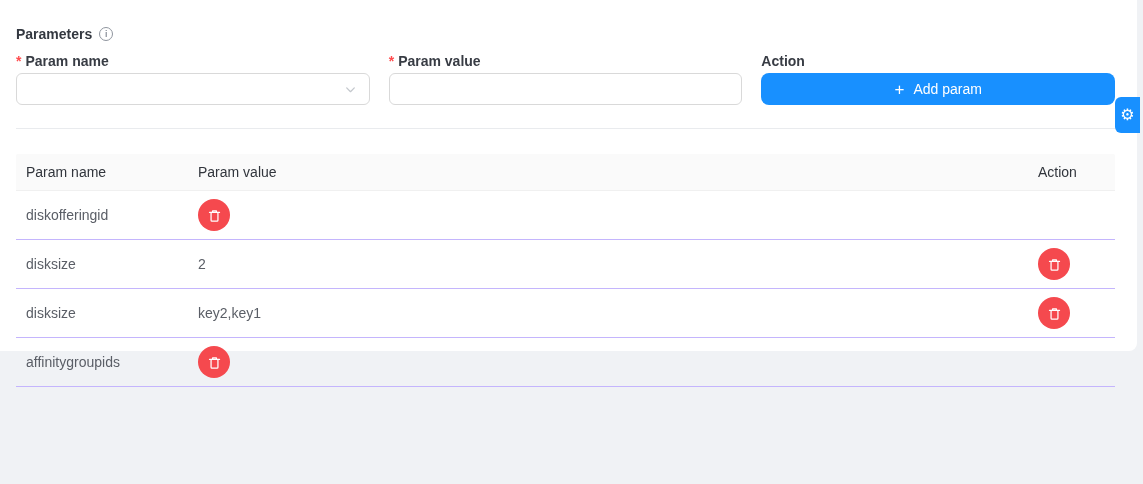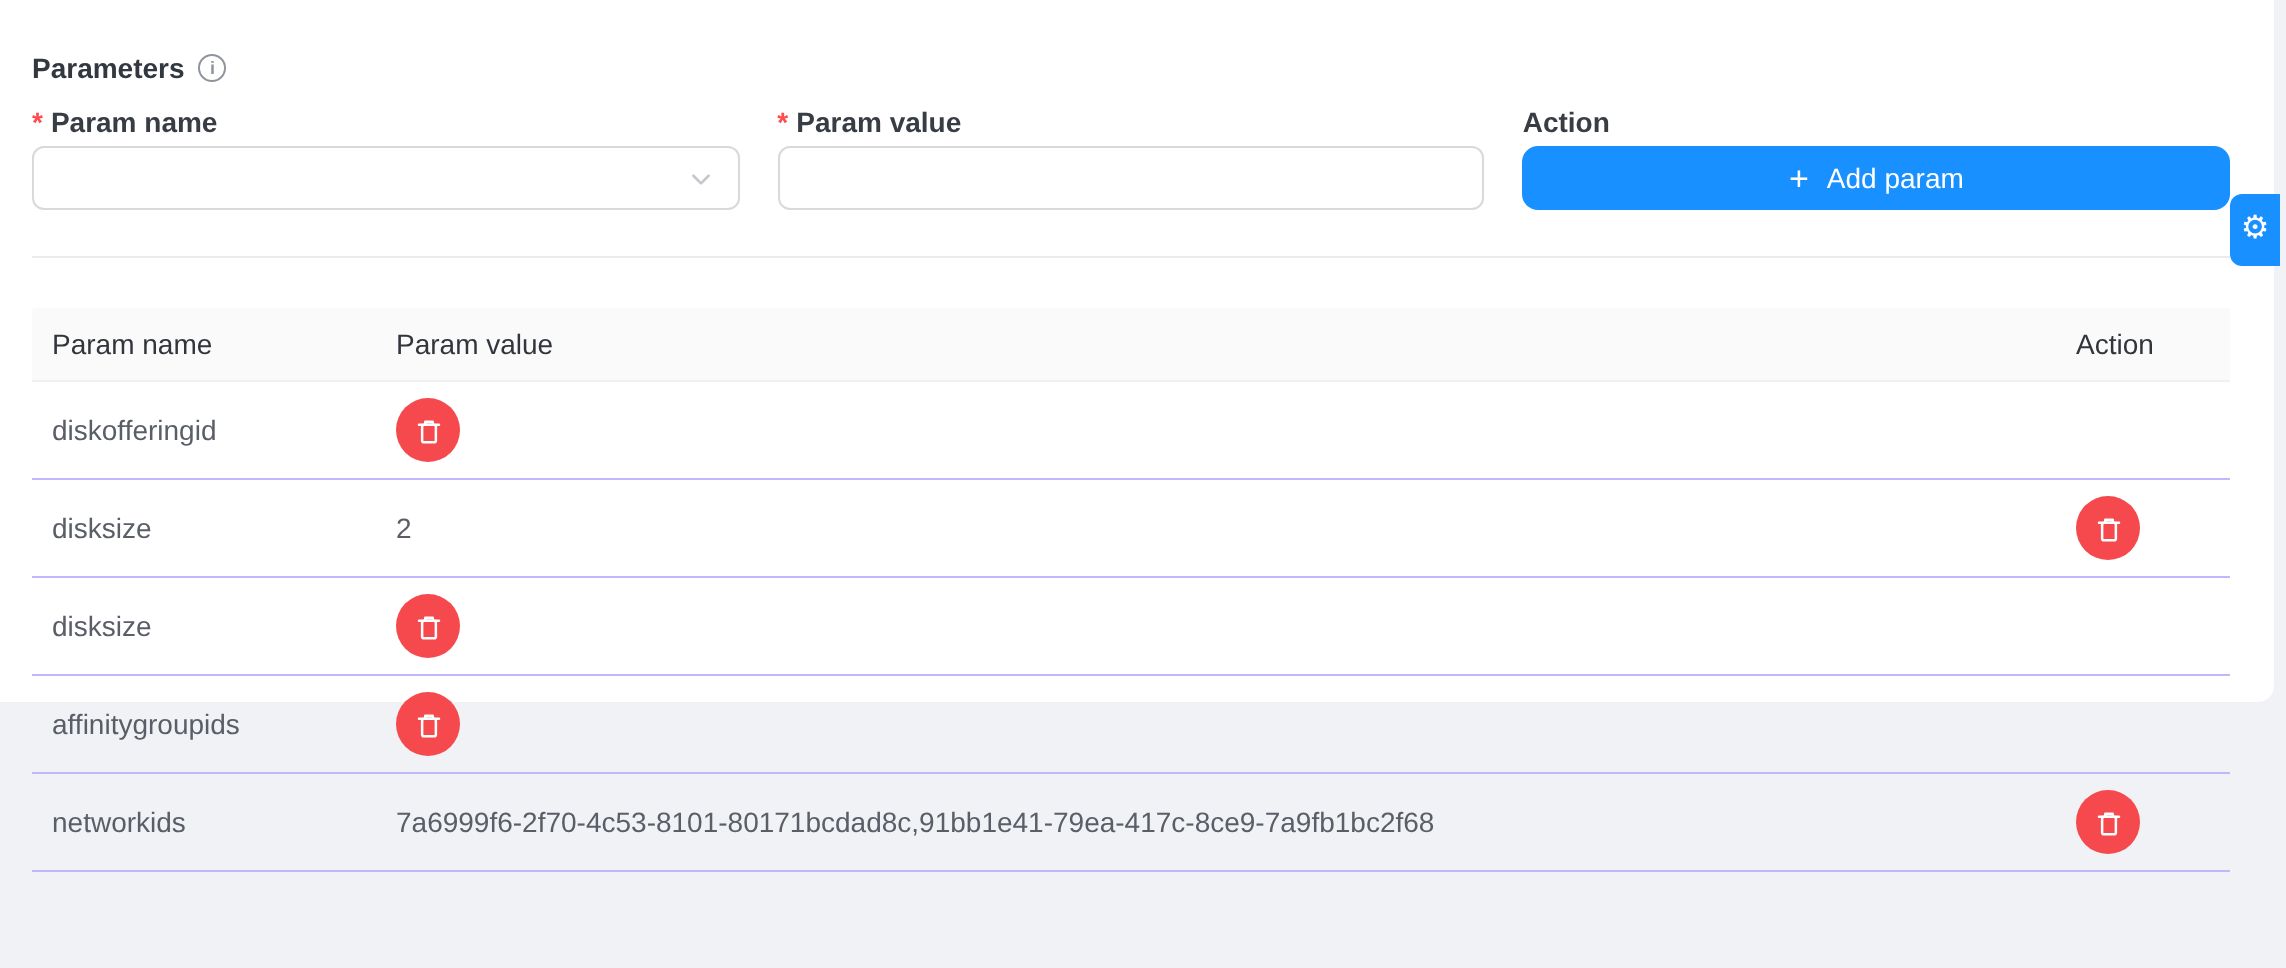--- a/index.html
+++ b/index.html
@@ -168,20 +168,21 @@
           <path d="M4 7h16"></path>
           <path d="M9 7V4.5h6V7"></path>
           <rect x="6.5" y="7" width="11" height="14" rx="1.5"></rect>
         </svg>
       </button>
     </div>
   </div>
 
   <div class="trow">
     <div class="col-name">disksize</div>
+    <div class="col-value">key2,key1</div>
     <div class="col-action">
       <button class="delete-btn" title="">
         <svg width="15" height="15" viewBox="0 0 24 24" fill="none" stroke="#ffffff" stroke-width="2" stroke-linecap="round" stroke-linejoin="round">
           <path d="M4 7h16"></path>
           <path d="M9 7V4.5h6V7"></path>
           <rect x="6.5" y="7" width="11" height="14" rx="1.5"></rect>
         </svg>
       </button>
     </div>
   </div>
@@ -192,33 +193,20 @@
       <button class="delete-btn" title="">
         <svg width="15" height="15" viewBox="0 0 24 24" fill="none" stroke="#ffffff" stroke-width="2" stroke-linecap="round" stroke-linejoin="round">
           <path d="M4 7h16"></path>
           <path d="M9 7V4.5h6V7"></path>
           <rect x="6.5" y="7" width="11" height="14" rx="1.5"></rect>
         </svg>
       </button>
     </div>
   </div>
 
-  <div class="trow">
-    <div class="col-name">networkids</div>
-    <div class="col-value">7a6999f6-2f70-4c53-8101-80171bcdad8c,91bb1e41-79ea-417c-8ce9-7a9fb1bc2f68</div>
-    <div class="col-action">
-      <button class="delete-btn" title="">
-        <svg width="15" height="15" viewBox="0 0 24 24" fill="none" stroke="#ffffff" stroke-width="2" stroke-linecap="round" stroke-linejoin="round">
-          <path d="M4 7h16"></path>
-          <path d="M9 7V4.5h6V7"></path>
-          <rect x="6.5" y="7" width="11" height="14" rx="1.5"></rect>
-        </svg>
-      </button>
-    </div>
-  </div>
 </div>
     </div>
 
   </div>
 </div>
 
 <div class="settings-tab">
   <span>⚙</span>
 </div>
 

